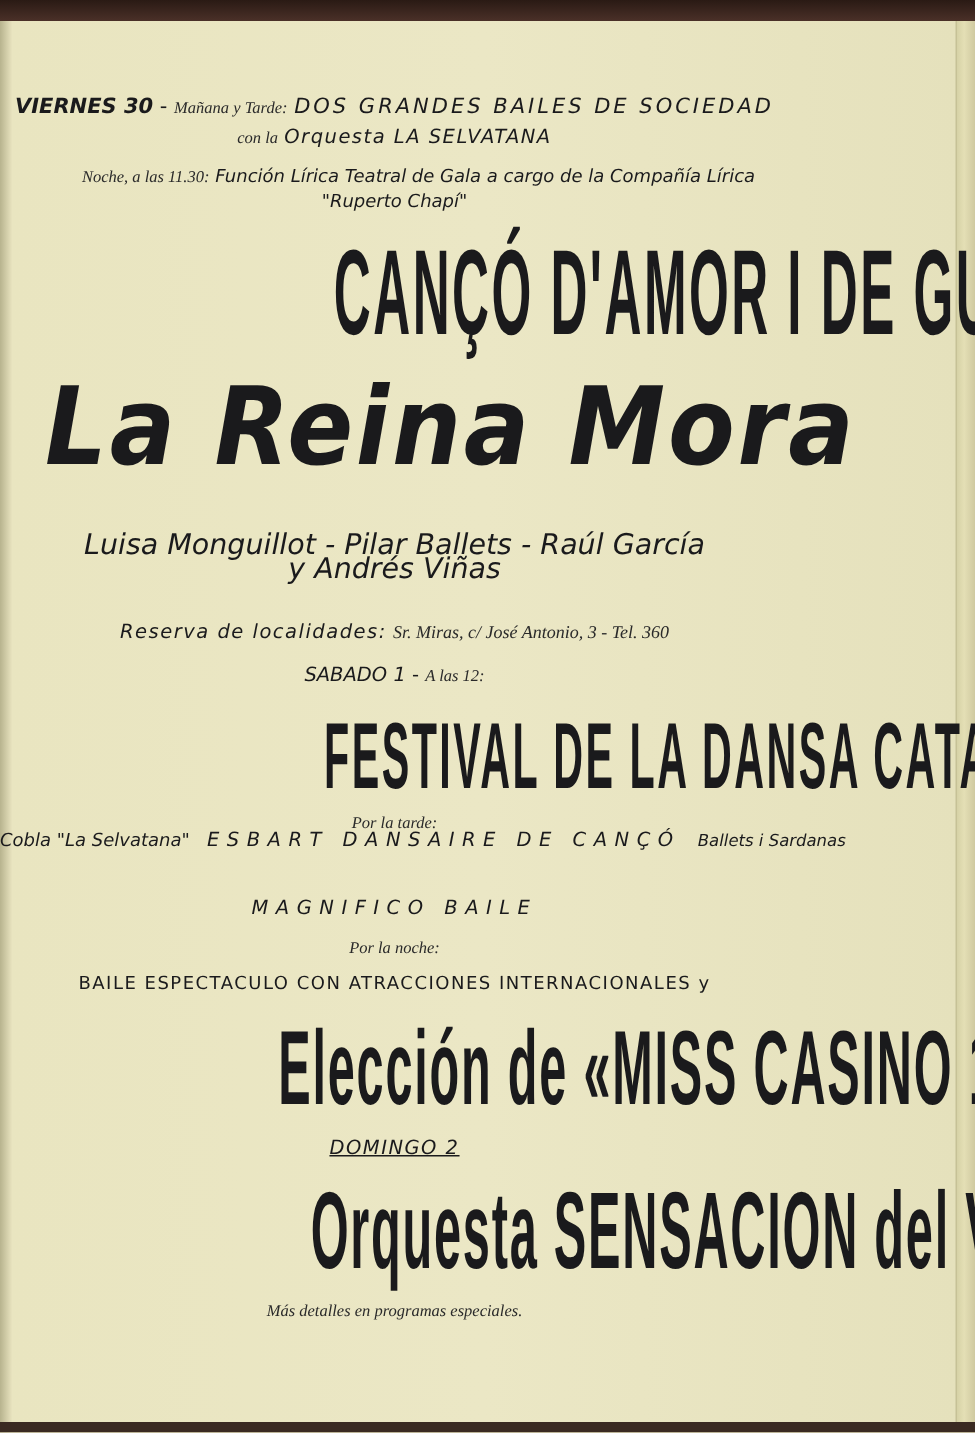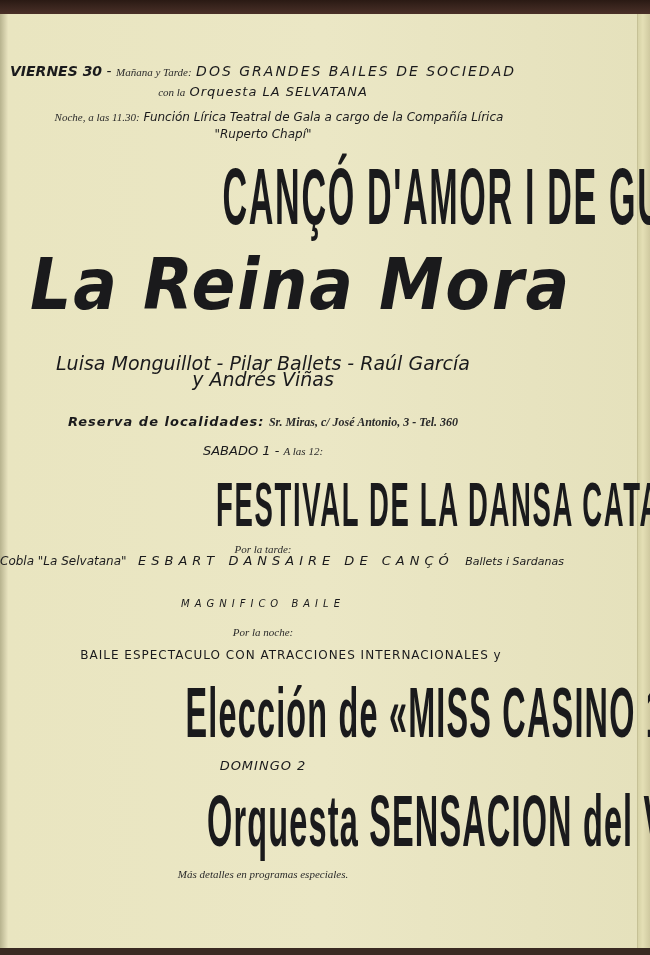--- a/index.html
+++ b/index.html
@@ -69,21 +69,21 @@
 
 <div class="ln" style="top:150px;height:90px;">
   <span class="cond" style="font-size:62px;transform:scaleX(0.55) scaleY(1.3);letter-spacing:3px;">CANÇÓ D'AMOR I DE GUERRA</span>
 </div>
 <div class="ln" style="top:242px;">
   <span class="sans ital" style="font-size:72px;font-weight:bold;letter-spacing:2px;display:inline-block;transform:scaleX(0.9);">La Reina Mora</span>
 </div>
 
 <div class="ln sans ital" style="top:352px;font-size:19px;">Luisa Monguillot - Pilar Ballets - Raúl García</div>
 <div class="ln sans ital" style="top:368px;font-size:19px;">y Andrés Viñas</div>
-<div class="ln sans" style="top:414px;font-size:13px;font-weight:bold;">
+<div class="ln sans" style="top:414px;font-size:13px;">
   <span class="ital" style="letter-spacing:1px;">Reserva de localidades:</span>
   <span class="script" style="font-size:12px;">Sr. Miras, c/ José Antonio, 3 - Tel. 360</span>
 </div>
 
 <div class="ln sans" style="top:443px;font-size:13px;">
   <span class="ital">SABADO 1</span>
   <span>-</span>
   <span class="script">A las 12:</span>
 </div>
 <div class="ln" style="top:468px;height:70px;">
@@ -91,26 +91,26 @@
 </div>
 
 <div class="ln sans" style="top:553px;font-size:12px;">
   <span class="ital">Cobla "La Selvatana"</span>
   &nbsp;
   <span class="ital spaced" style="font-size:13px;">ESBART DANSAIRE DE CANÇÓ</span>
   &nbsp;
   <span class="ital" style="font-size:11px;">Ballets i Sardanas</span>
 </div>
 <div class="ln script" style="top:543px;">Por la tarde:</div>
-<div class="ln sans ital spaced" style="top:598px;font-size:10px;">MAGNIFICO BAILE</div>
+<div class="ln sans ital spaced" style="top:598px;font-size:13px;">MAGNIFICO BAILE</div>
 <div class="ln script" style="top:626px;">Por la noche:</div>
-<div class="ln sans small" style="top:648px;font-size:12px;letter-spacing:1px;margin-left:28px;">BAILE ESPECTACULO CON ATRACCIONES INTERNACIONALES y</div>
+<div class="ln sans small" style="top:648px;font-size:12px;letter-spacing:1px;">BAILE ESPECTACULO CON ATRACCIONES INTERNACIONALES y</div>
 
 <div class="ln" style="top:672px;height:75px;">
   <span class="cond" style="font-size:54px;transform:scaleX(0.6) scaleY(1.3);letter-spacing:2px;">Elección de «MISS CASINO 1961»</span>
 </div>
 
-<div class="ln sans ital" style="top:758px;font-size:13px;letter-spacing:1px;">DOMINGO 2</div>
+<div class="ln sans ital" style="top:758px;font-size:13px;letter-spacing:1px;text-decoration:underline;">DOMINGO 2</div>
 <div class="ln" style="top:778px;height:80px;">
   <span class="cond" style="font-size:56px;transform:scaleX(0.58) scaleY(1.3);letter-spacing:2px;">Orquesta SENSACION del Vendrell</span>
 </div>
 
 <div class="ln script" style="top:868px;font-size:11px;">Más detalles en programas especiales.</div>
 
 </body></html>

